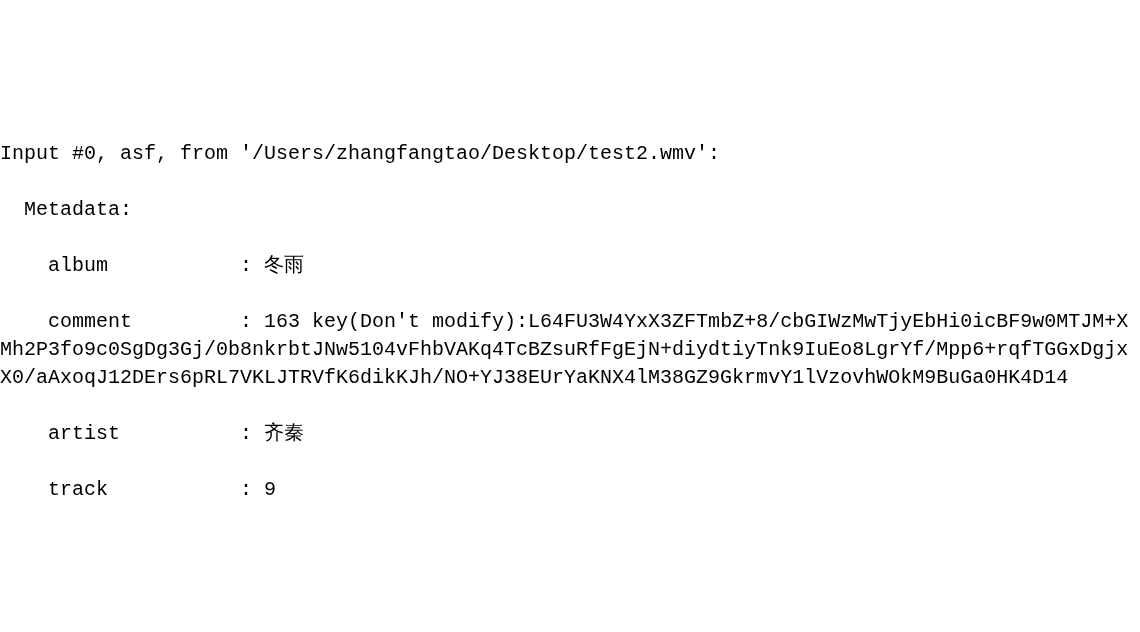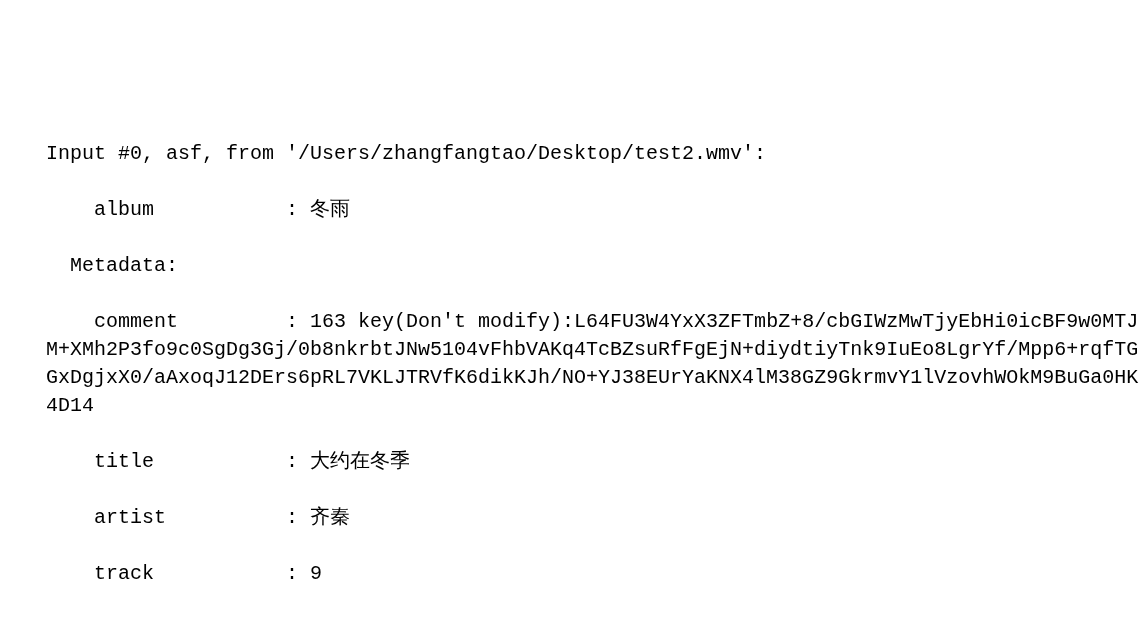--- a/index.html
+++ b/index.html
@@ -17,34 +17,32 @@
       padding: 0;
       width: 1140px;
       overflow: hidden;
     }
     .terminal {
       white-space: pre-wrap;
       word-break: break-all;
     }
     .line {
       display: block;
-      padding-left: 46px;
     }
   </style>
 </head>
 <body>
 
 
 
 <div class="terminal">
 <span class="line">Input #0, asf, from '/Users/zhangfangtao/Desktop/test2.wmv':</span>
+<span class="line">  Metadata:</span>
 <span class="line">    album           : 冬雨</span>
-<span class="line">  Metadata:</span>
 <span class="line">    comment         : 163 key(Don't modify):L64FU3W4YxX3ZFTmbZ+8/cbGIWzMwTjyEbHi0icBF9w0MTJM+XMh2P3fo9c0SgDg3Gj/0b8nkrbtJNw5104vFhbVAKq4TcBZsuRfFgEjN+diydtiyTnk9IuEo8LgrYf/Mpp6+rqfTGGxDgjxX0/aAxoqJ12DErs6pRL7VKLJTRVfK6dikKJh/NO+YJ38EUrYaKNX4lM38GZ9GkrmvY1lVzovhWOkM9BuGa0HK4D14</span>
-<span class="line">    title           : 大约在冬季</span>
 <span class="line">    artist          : 齐秦</span>
 <span class="line">    track           : 9</span>
 
 
 
 
 
 
 
 

